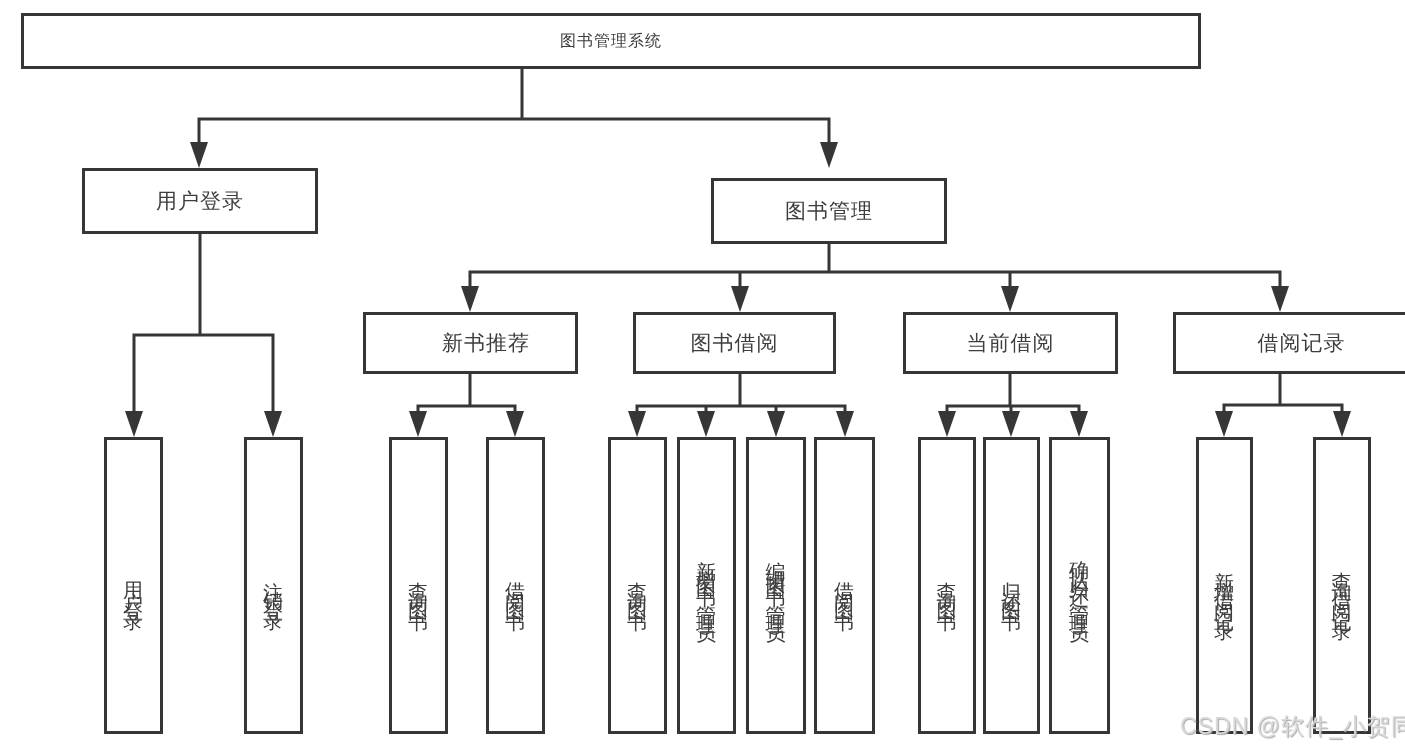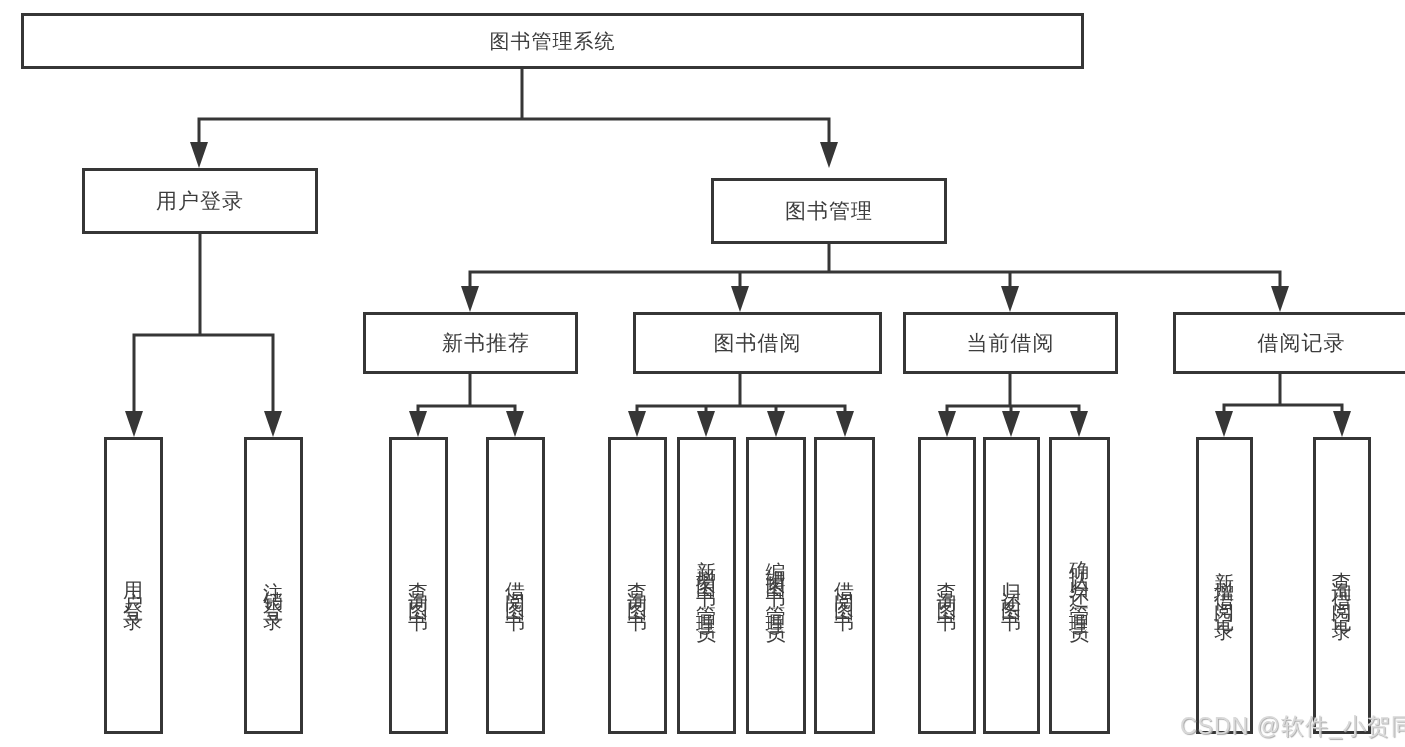--- a/index.html
+++ b/index.html
@@ -23,27 +23,27 @@
     display:flex; align-items:center; justify-content:center;
     color:#3d3d3d; font-size:20px;
   }
   .leaf .vtext {
     writing-mode:vertical-rl; text-orientation:mixed;
     letter-spacing:10px; line-height:1;
   }
   .leaf.long .vtext { letter-spacing:9px; }
 
   
-  .p-root   { left:21px;  top:13px;  width:1063px; height:56px; font-size:20px; }
+  .p-root   { left:21px;  top:13px;  width:1180px; height:56px; font-size:16px; }
   
   .p-l2-0   { left:82px;  top:168px; width:236px; height:66px; }
   .p-l2-1   { left:711px; top:178px; width:236px; height:66px; }
   
   .p-l3-0   { left:363px;  top:312px; width:215px; height:62px;padding-left:31px; }
-  .p-l3-1   { left:633px;  top:312px; width:249px; height:62px; }
+  .p-l3-1   { left:633px;  top:312px; width:203px; height:62px; }
   .p-l3-2   { left:903px;  top:312px; width:215px; height:62px;text-align:right; }
   .p-l3-3   { left:1173px; top:312px; width:257px; height:62px; }
   
   .p-g1-0 { left:104px;  top:437px; width:59px; height:297px; }
   .p-g1-1 { left:244px;  top:437px; width:59px; height:297px; }
   .p-g2-0 { left:389px;  top:437px; width:59px; height:297px; }
   .p-g2-1 { left:486px;  top:437px; width:59px; height:297px; }
   .p-g3-0 { left:608px;  top:437px; width:59px; height:297px; }
   .p-g3-1 { left:677px;  top:437px; width:59px; height:297px; }
   .p-g3-2 { left:746px;  top:437px; width:60px; height:297px; }

